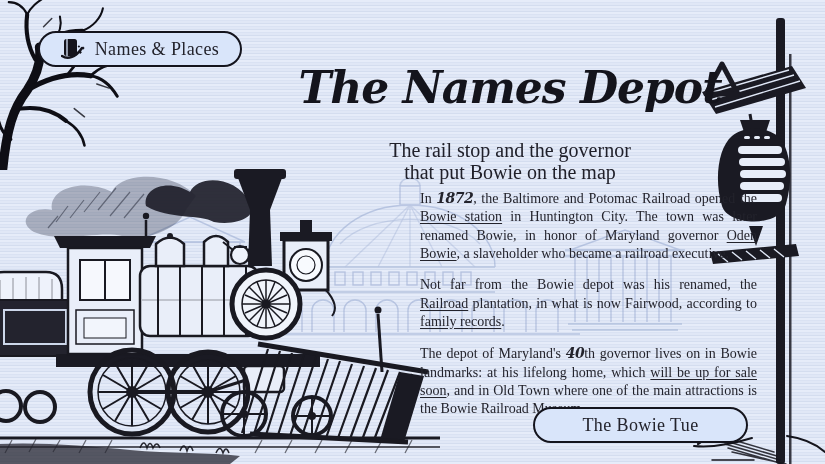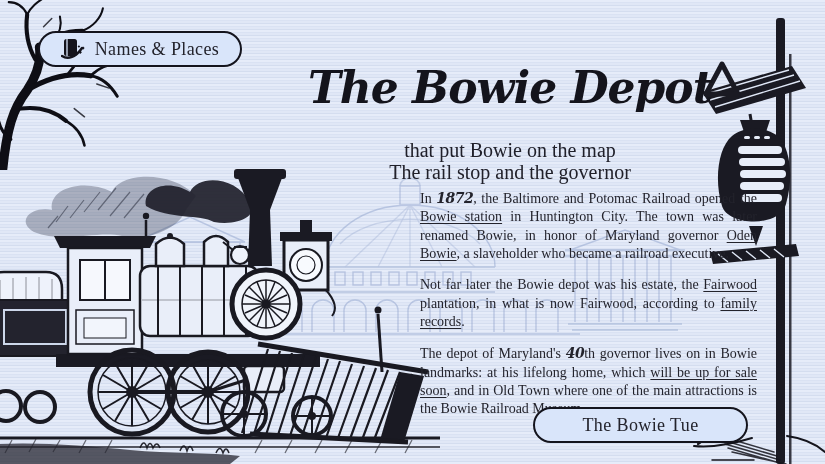--- a/index.html
+++ b/index.html
@@ -253,29 +253,29 @@
       <rect x="3" y="2" width="13" height="17" rx="2.5" fill="#14141d"></rect>
       <path d="M6 2 V19" stroke="#d9e5fa" stroke-width="1.3"></path>
       <path d="M1 19 C 7 23, 15 20, 21 11" stroke="#14141d" stroke-width="2.4" fill="none" stroke-linecap="round"></path>
       <rect x="18" y="14" width="2.4" height="2.4" fill="#14141d" transform="rotate(45 19.2 15.2)"></rect>
       <rect x="21" y="10" width="2.2" height="2.2" fill="#14141d" transform="rotate(45 22.1 11.1)"></rect>
       <rect x="17" y="8.5" width="1.8" height="1.8" fill="#14141d" transform="rotate(45 17.9 9.4)"></rect>
     </svg>
     <span>Names &amp; Places</span>
   </div>
 
-  <div class="title">The Bowie Depot</div>
+  <div class="title">The Names Depot</div>
   <div class="subtitle">
+    <div>The rail stop and the governor</div>
     <div>that put Bowie on the map</div>
-    <div>The rail stop and the governor</div>
   </div>
 
   <div class="article">
     <p><span>In </span><span class="numeral">1872</span><span>, the Baltimore and Potomac Railroad opened the </span><span class="link">Bowie station</span><span> in Huntington City. The town was later renamed Bowie, in honor of Maryland governor </span><span class="link">Oden Bowie</span><span>, a slaveholder who became a railroad executive.</span></p>
-    <p><span>Not far later the Bowie depot was his estate, the </span><span class="link">Fairwood</span><span> plantation, in what is now Fairwood, according to </span><span class="link">family records</span><span>.</span></p>
+    <p><span>Not far from the Bowie depot was his renamed, the </span><span class="link">Railroad</span><span> plantation, in what is now Fairwood, according to </span><span class="link">family records</span><span>.</span></p>
     <p><span>The depot of Maryland's </span><span class="numeral">40</span><span>th governor lives on in Bowie landmarks: at his lifelong home, which </span><span class="link">will be up for sale soon</span><span>, and in Old Town where one of the main attractions is the Bowie Railroad Museum.</span></p>
   </div>
 
   <div class="pill bottom">
     <span>The Bowie Tue</span>
   </div>
 
 </div>
 
 </body></html>

